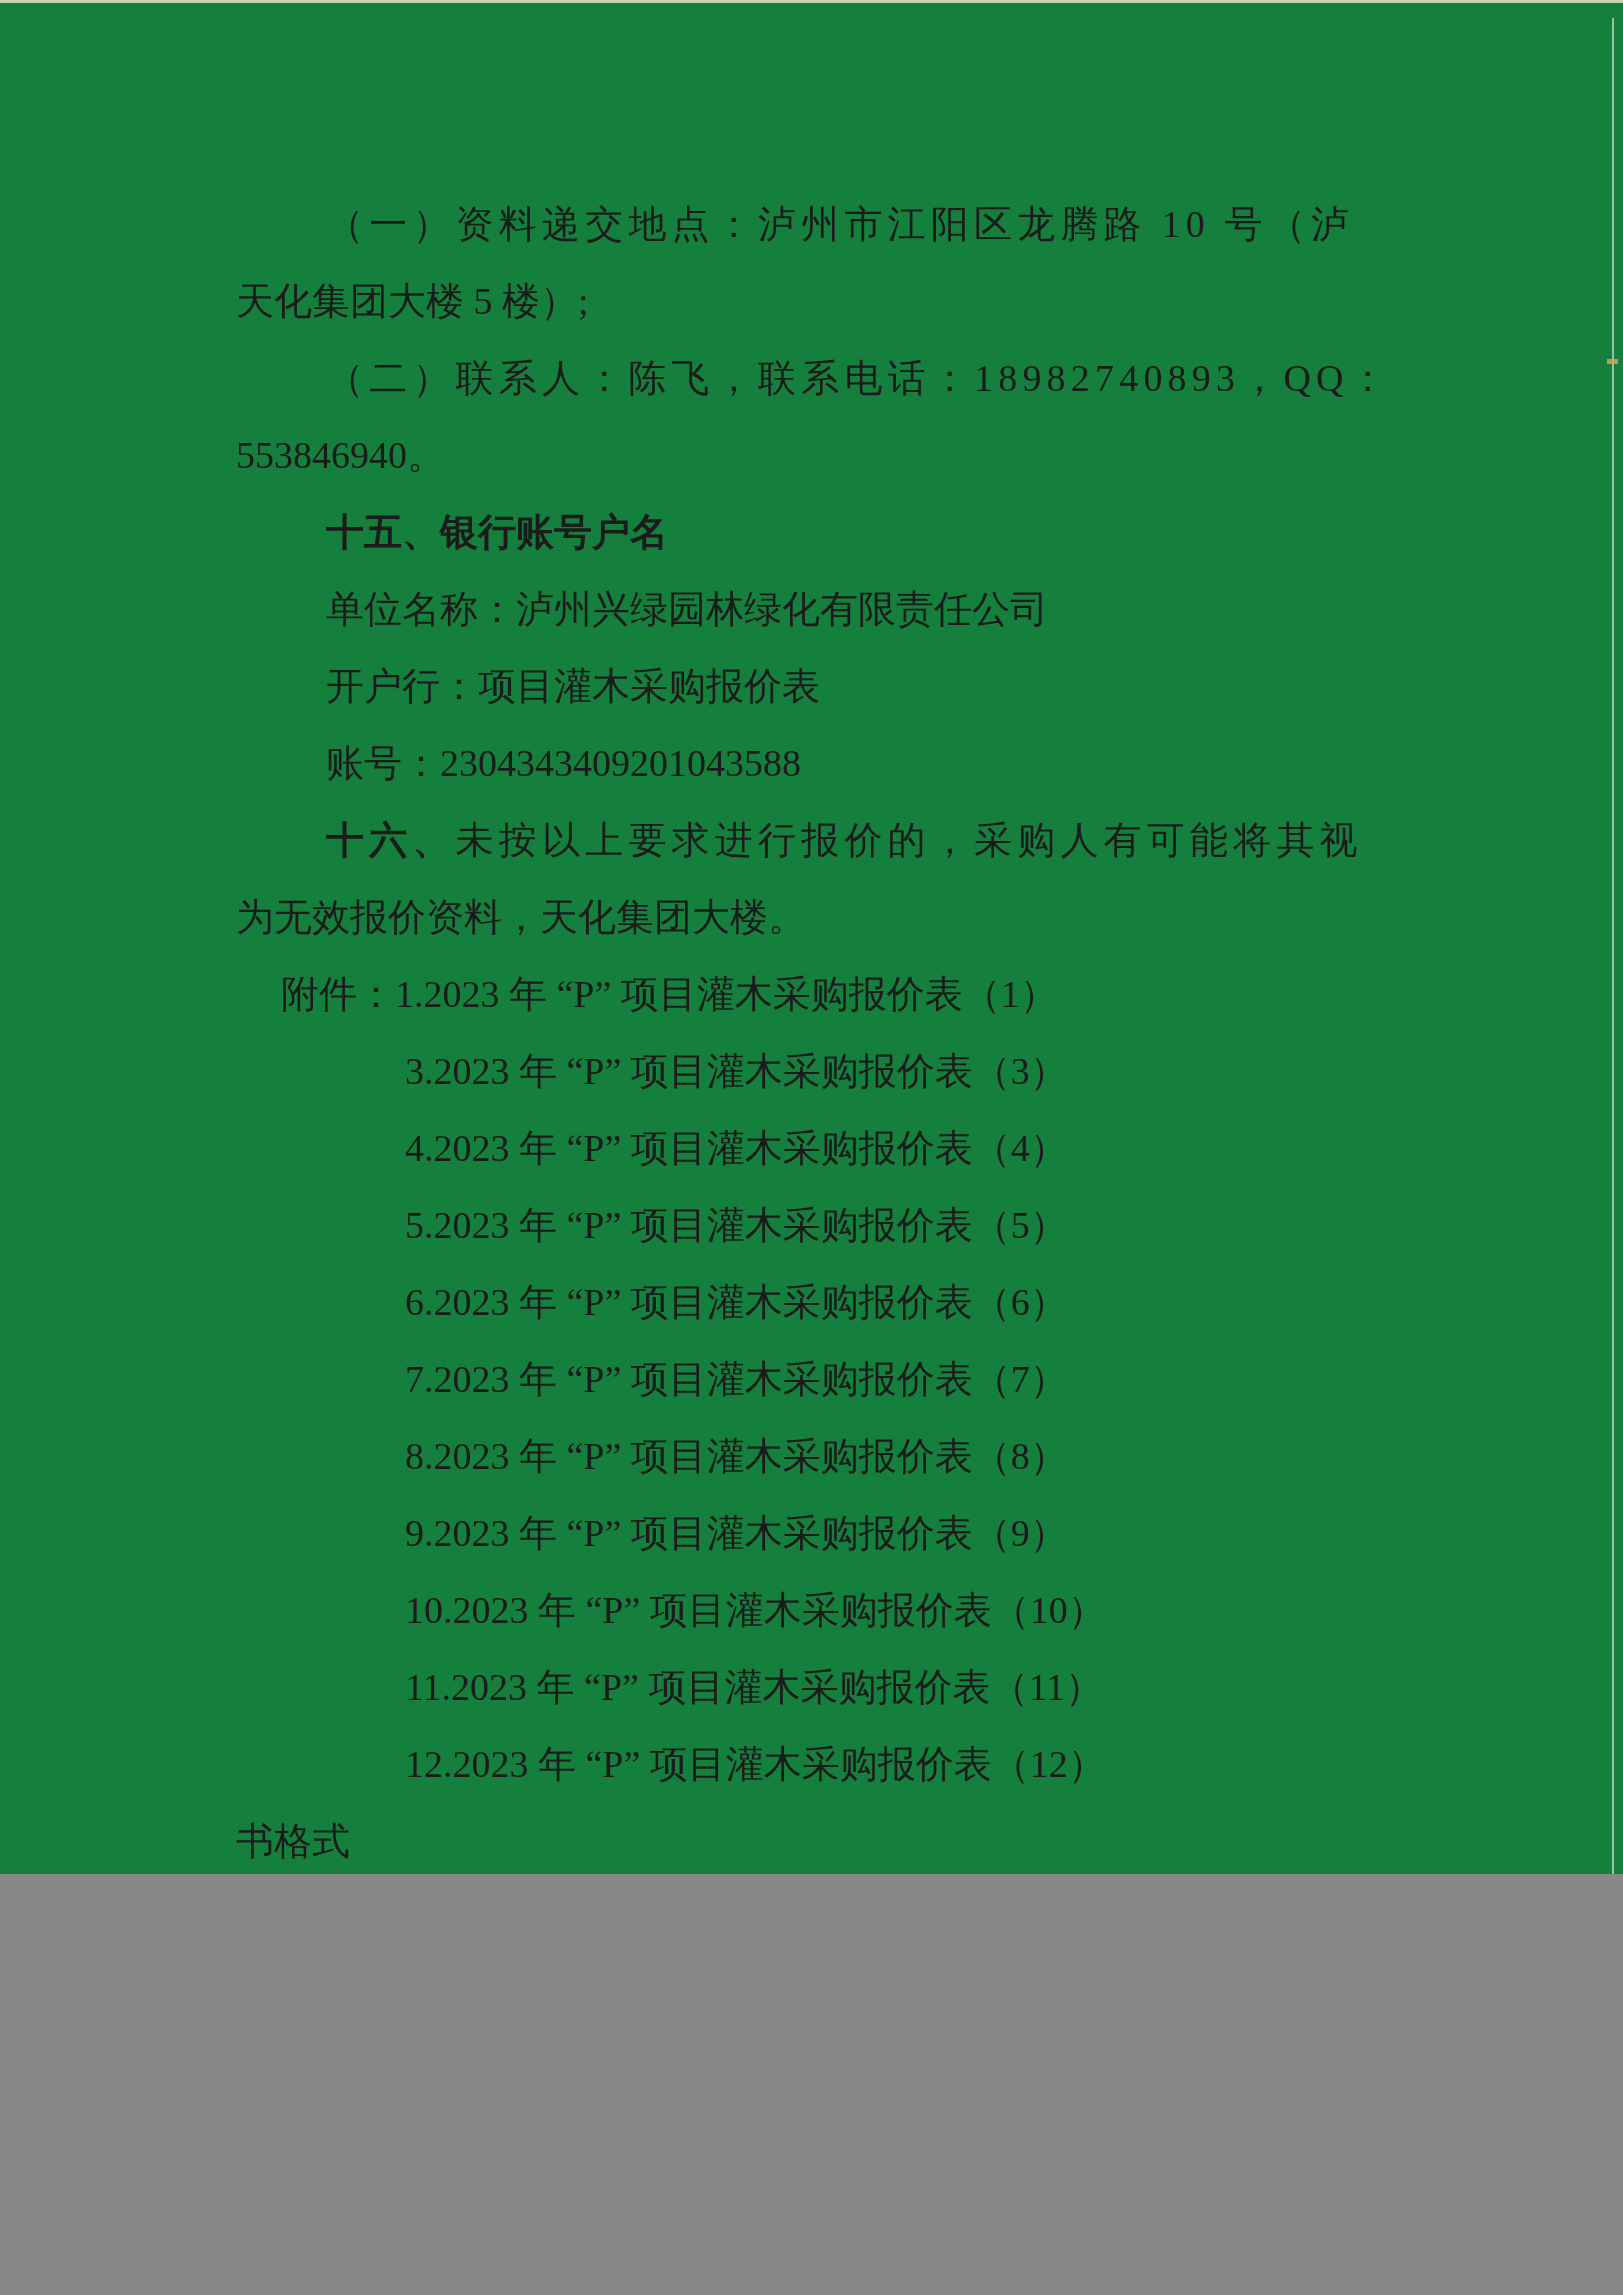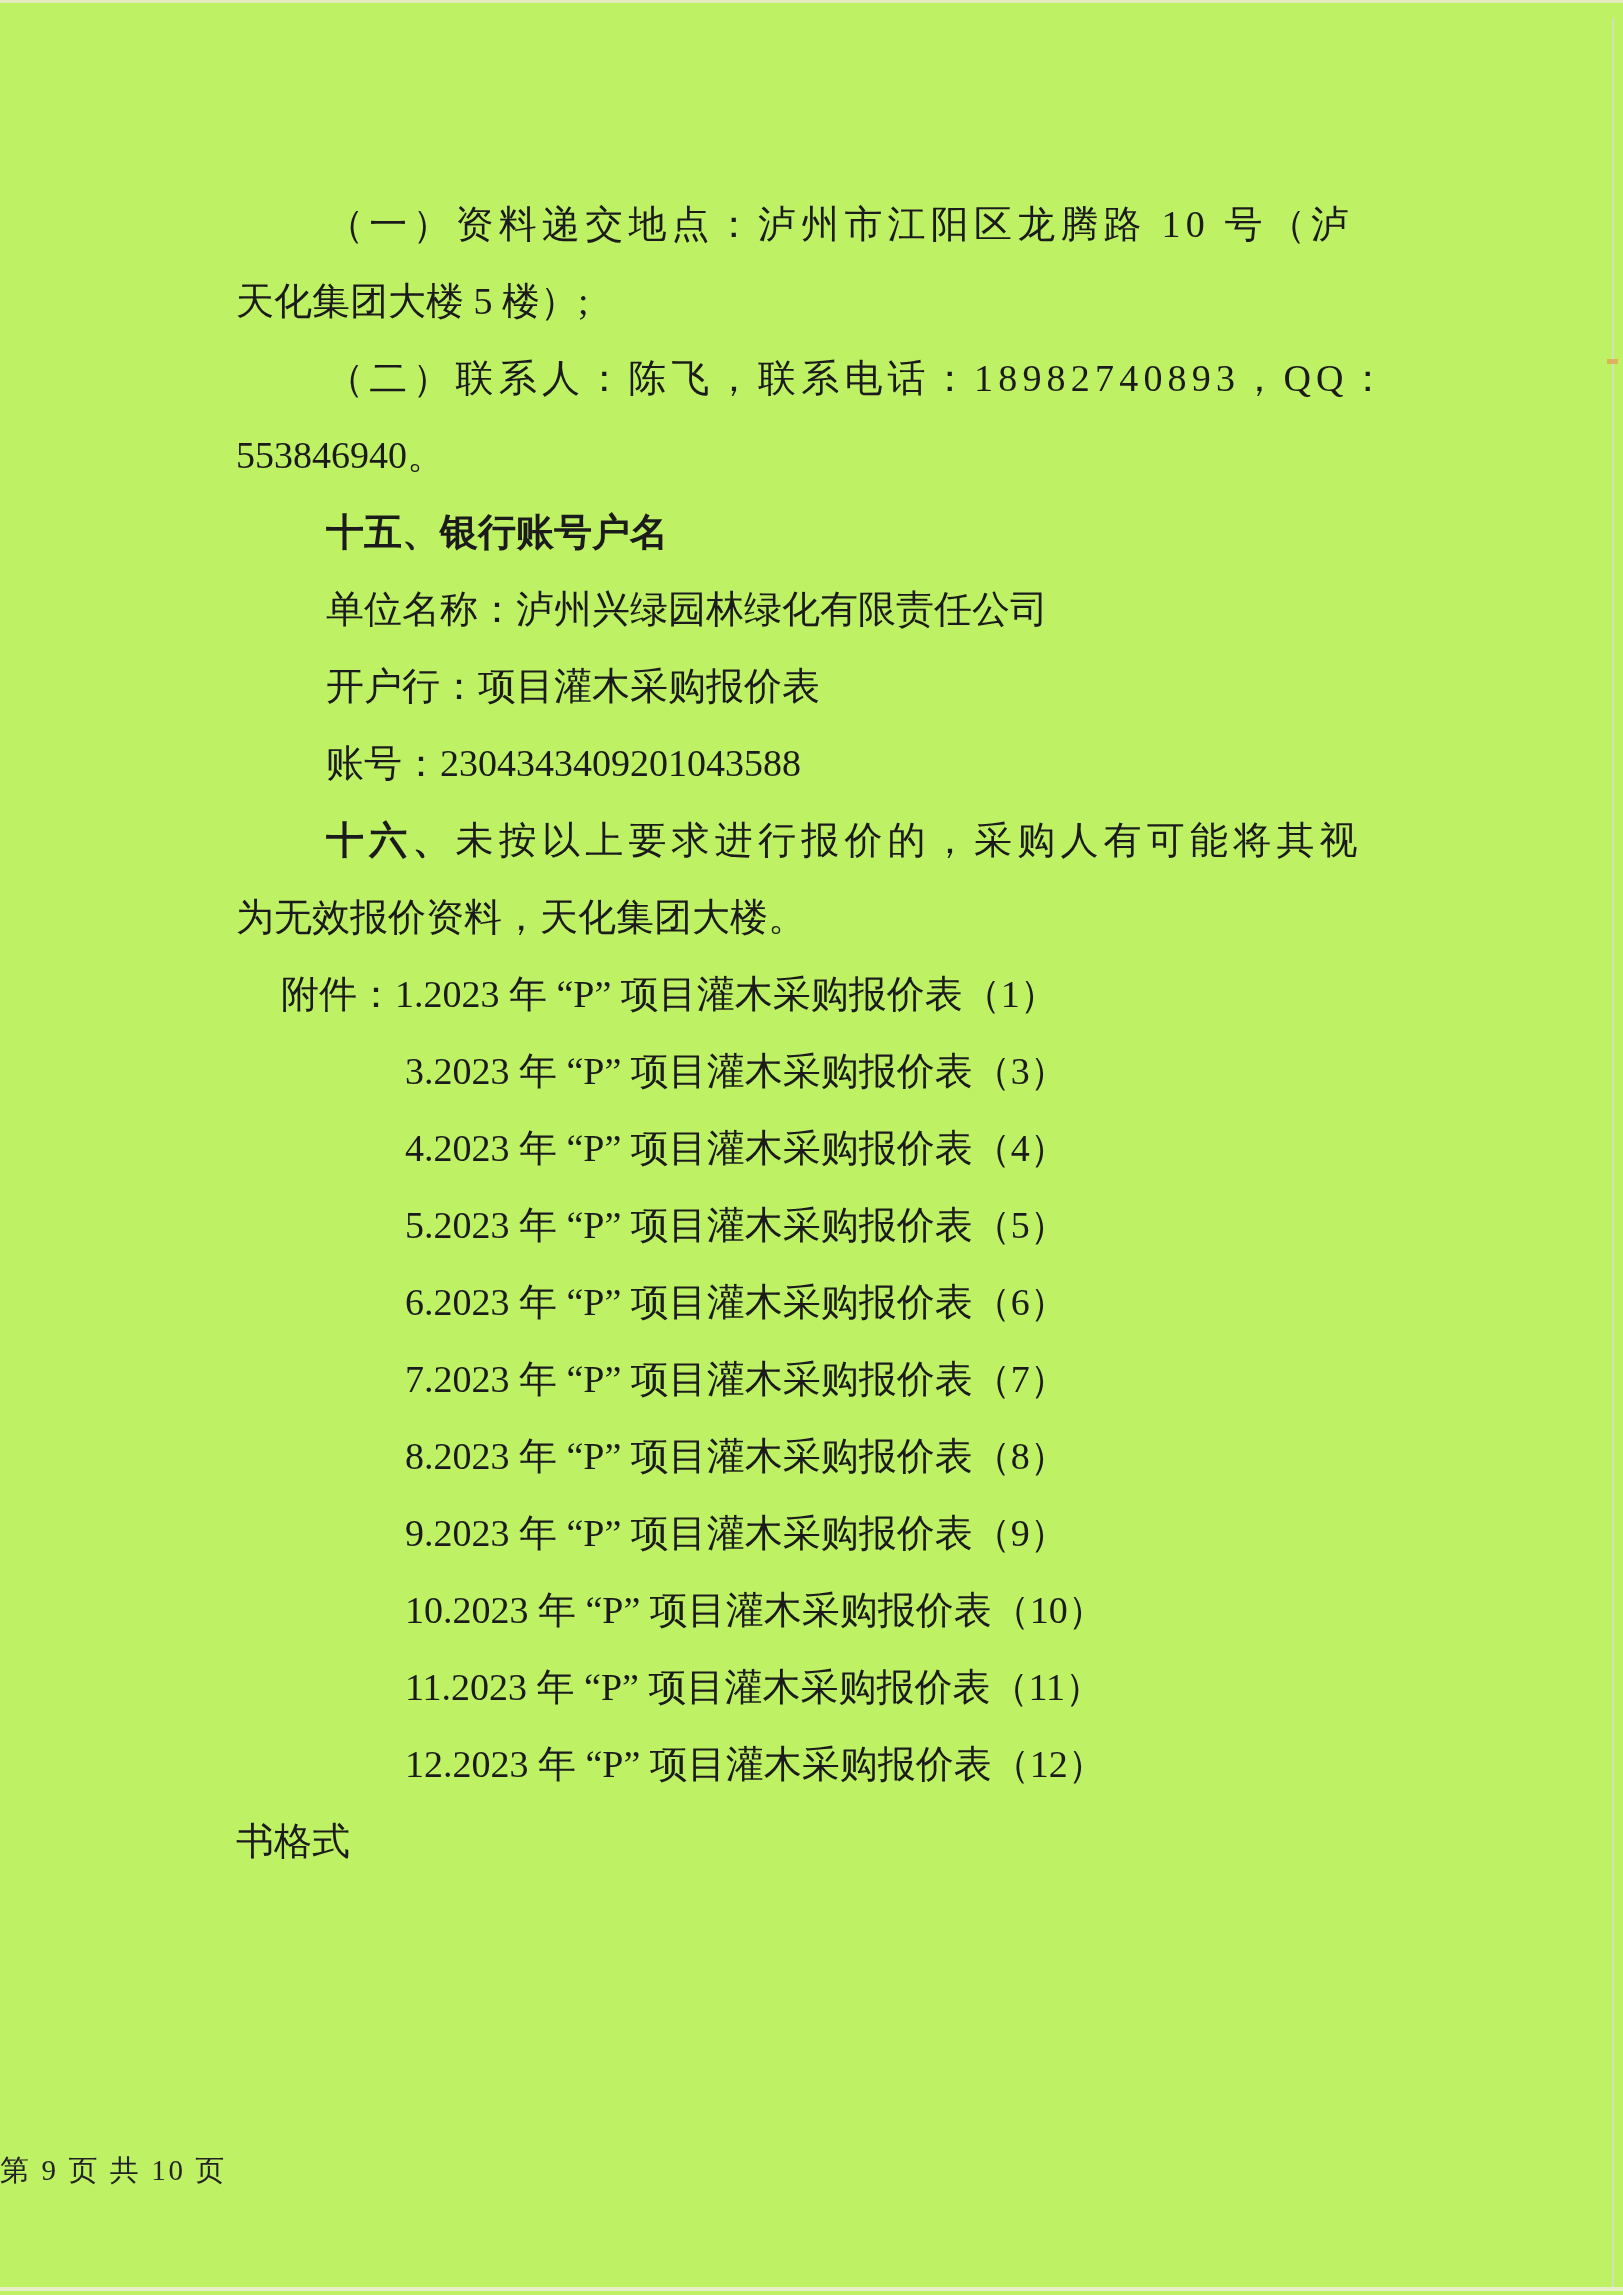--- a/index.html
+++ b/index.html
@@ -1,20 +1,20 @@
 <!DOCTYPE html>
 <html style="font-size:10.5px"><head>
 <meta charset="utf-8">
 <style>
   html, body { margin: 0; padding: 0; background: #888; }
   .page {
     position: relative;
     width: 1623px;
-    height: 2295px;
-    background: #bef264;
+    height: 1874px;
+    background: #15803d;
     overflow: hidden;
     font-family: "Liberation Serif", "DejaVu Serif", serif;
     color: #1b1b1b;
   }
   
   .edge-top    { position: absolute; top: 0; left: 0; width: 100%; height: 3.3px;  background: #ece8d6; opacity: .8; }
   .edge-bottom { position: absolute; top: 2287px; left: 0; width: 100%; height: 3.9px; background: #efecdd; opacity: .8; }
   .edge-right  { position: absolute; top: 18.3px; right: 9.2px; width: 2px; height: 2271px; background: #d9d9d9; opacity: .7; }
   .edge-tick   { position: absolute; top: 359px; right: 5.2px; width: 10.5px; height: 4.6px; background: #e2a45a; opacity: .8; }
 

